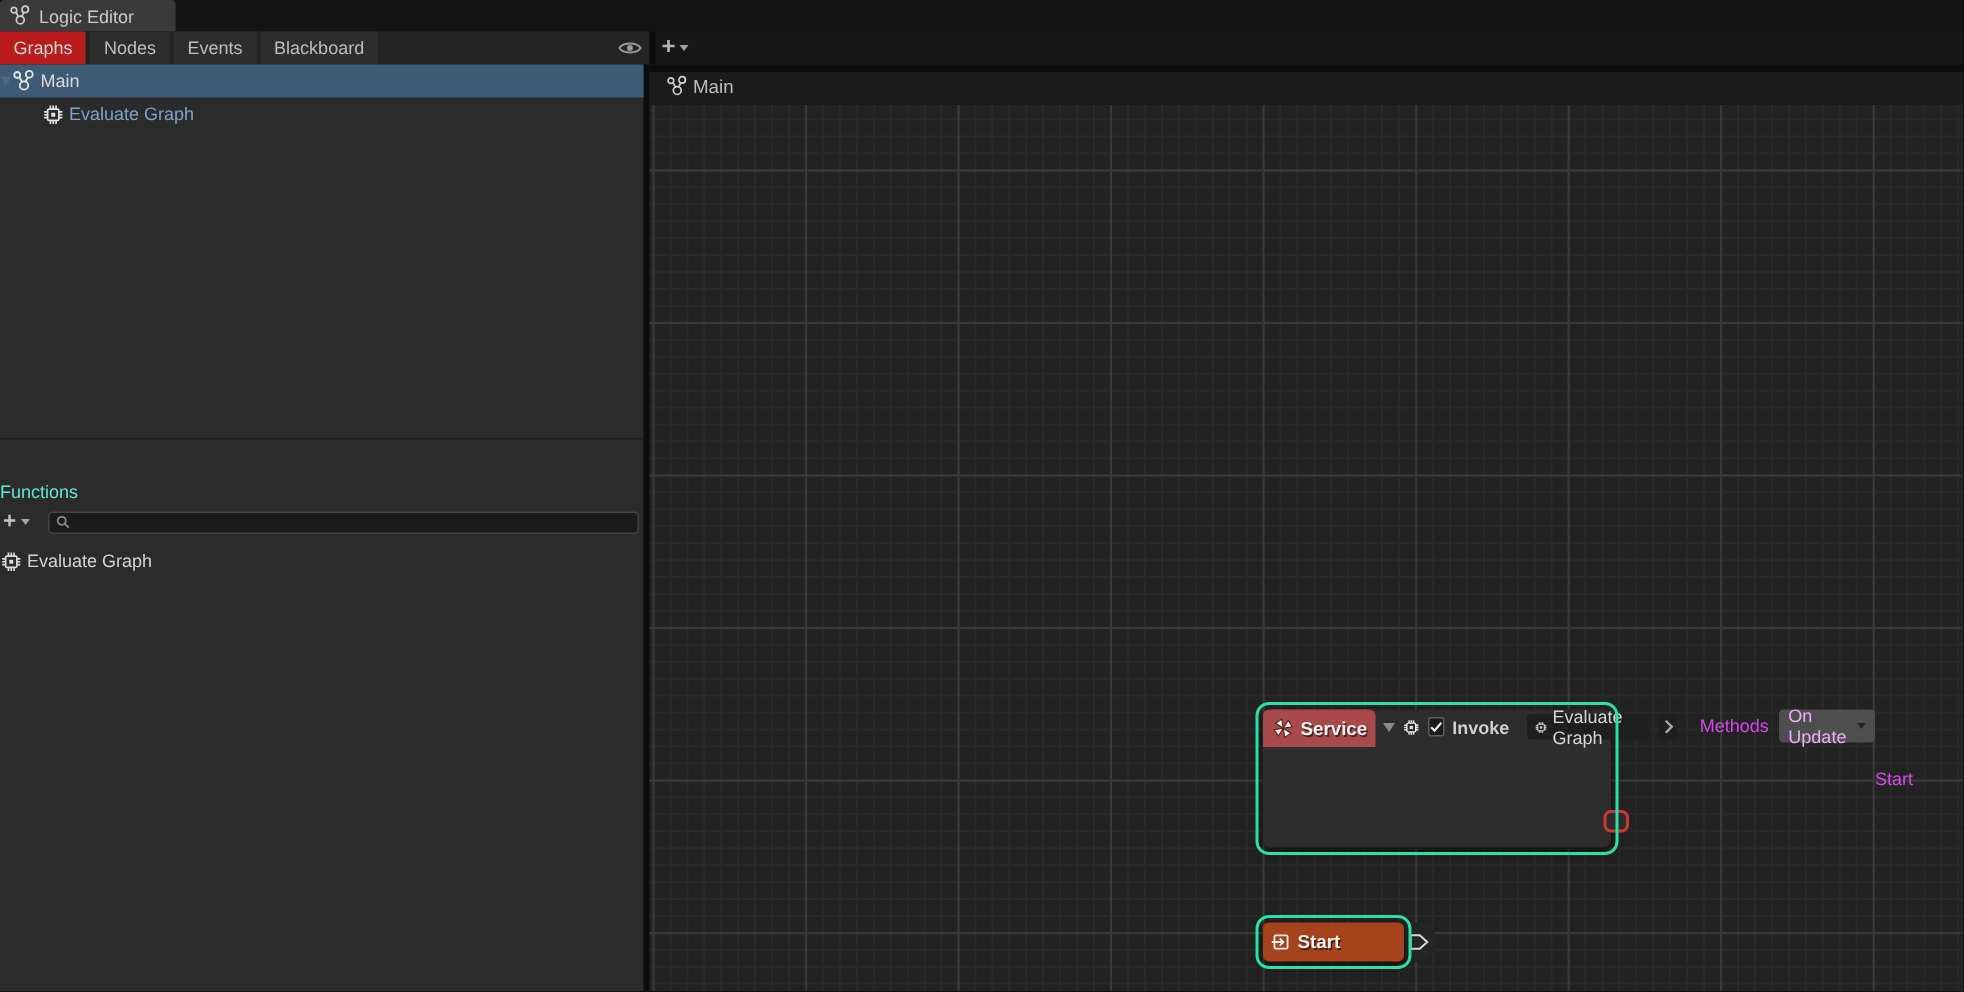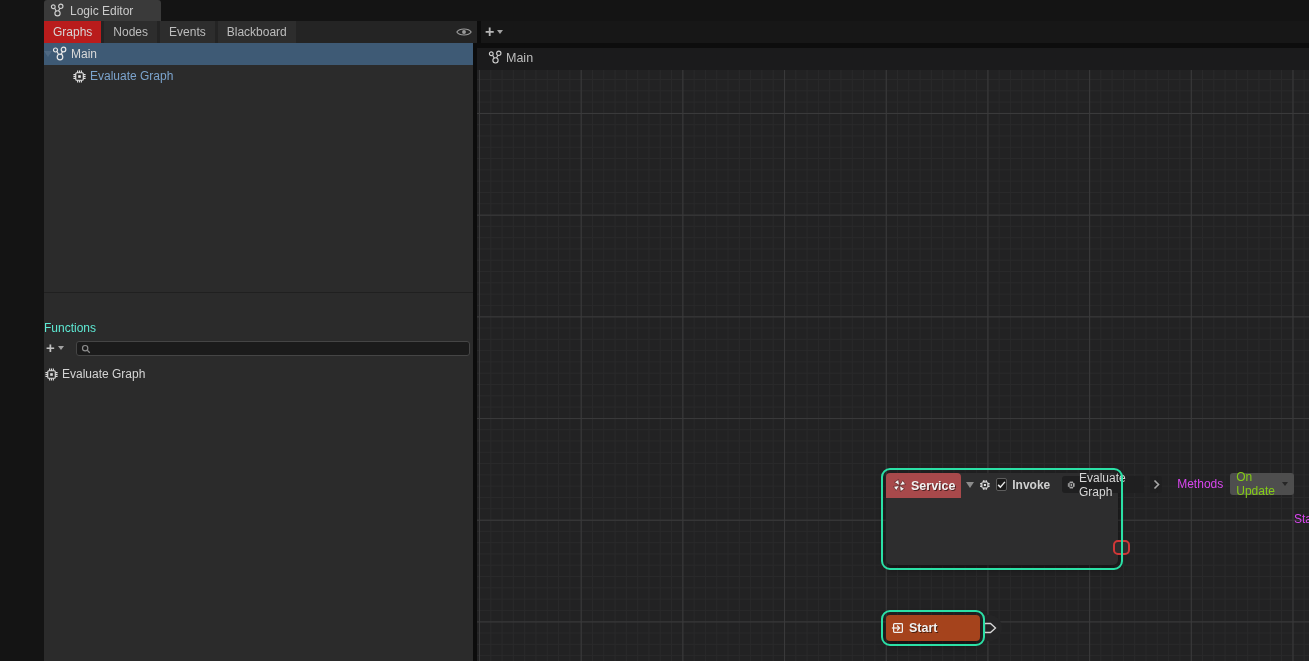--- a/index.html
+++ b/index.html
@@ -1,18 +1,18 @@
 <!DOCTYPE html>
 <html><head>
 <meta charset="utf-8">
 <style>
   * { box-sizing: border-box; margin: 0; padding: 0; }
   html,body { background:#0d0d0d; }
   body { font-family:"Liberation Sans", sans-serif; font-size:12px; -webkit-font-smoothing:antialiased; }
-  #app { position:relative; width:1309px; height:661px; background:#141414; overflow:hidden;padding-left:44px; }
+  #app { position:relative; width:1309px; height:661px; background:#141414; overflow:hidden; }
 
   
   .win-bar { height:21px; background:#141414; display:flex; align-items:flex-end; }
   .win-tab { height:21px; min-width:117px; background:#3a3a3a; border-radius:3px 3px 0 0;
              display:flex; align-items:center; gap:5px; padding:0 10px 0 6px; color:#cbcbcb; }
 
   
   .toolbar { height:22px; display:flex; }
   .toolbar-left { width:433px; background:#242424; display:flex; align-items:stretch; }
   .tb-tab { padding:0 9px; margin-right:3px; background:#2d2d2d; color:#bdbdbd;
@@ -80,21 +80,21 @@
   .checkbox { width:13px; height:13px; background:#1a1a1a; border:1px solid #5d5d5d; border-radius:2px;
               display:flex; align-items:center; justify-content:center; }
   .unit-label { font-weight:bold; color:#cfcfcf; }
   .unit-field { margin-left:7px; height:17px; background:#1f1f20; border-radius:3px 0 0 3px;
                 display:flex; align-items:center; gap:3px; padding:0 5px; color:#d6d6d6; }
   .unit-next { width:16px; height:17px; background:#1f1f20; border-radius:0 3px 3px 0; margin-left:1px;
                display:flex; align-items:center; justify-content:center; }
   .field-row { height:21px; display:flex; align-items:center; gap:7px; padding-left:10px; }
   .field-label { color:#d946ef; }
   .dropdown { height:22px; background:#4e4e4e; border-radius:3px; display:flex; align-items:center;
-              gap:7px; padding:0 6px; color:#84cc16; }
+              gap:7px; padding:0 6px; color:#f0abfc; }
   .result-row { flex:1; display:flex; align-items:center; justify-content:flex-end; padding-right:12px; }
   .port-value-out { position:absolute; right:-12px; bottom:10px; width:17px; height:15px;
                     background:#2c2c2d; border:2px solid #cf3737; border-radius:5px; z-index:3; }
 
   .start-port-tab { position:absolute; left:75px; top:5px; width:46px; height:26px; background:#252526;
                     border-radius:0 13px 13px 0; z-index:0; }
   .start-port-tab svg { position:absolute; left:27px; top:7px; }
   .node-start { inset:5px; left:5px; top:5px; width:94px; height:26px; background:#a5431c;
                 border-radius:4px; flex-direction:row; align-items:center; gap:4px; padding:0 5px; }
 

